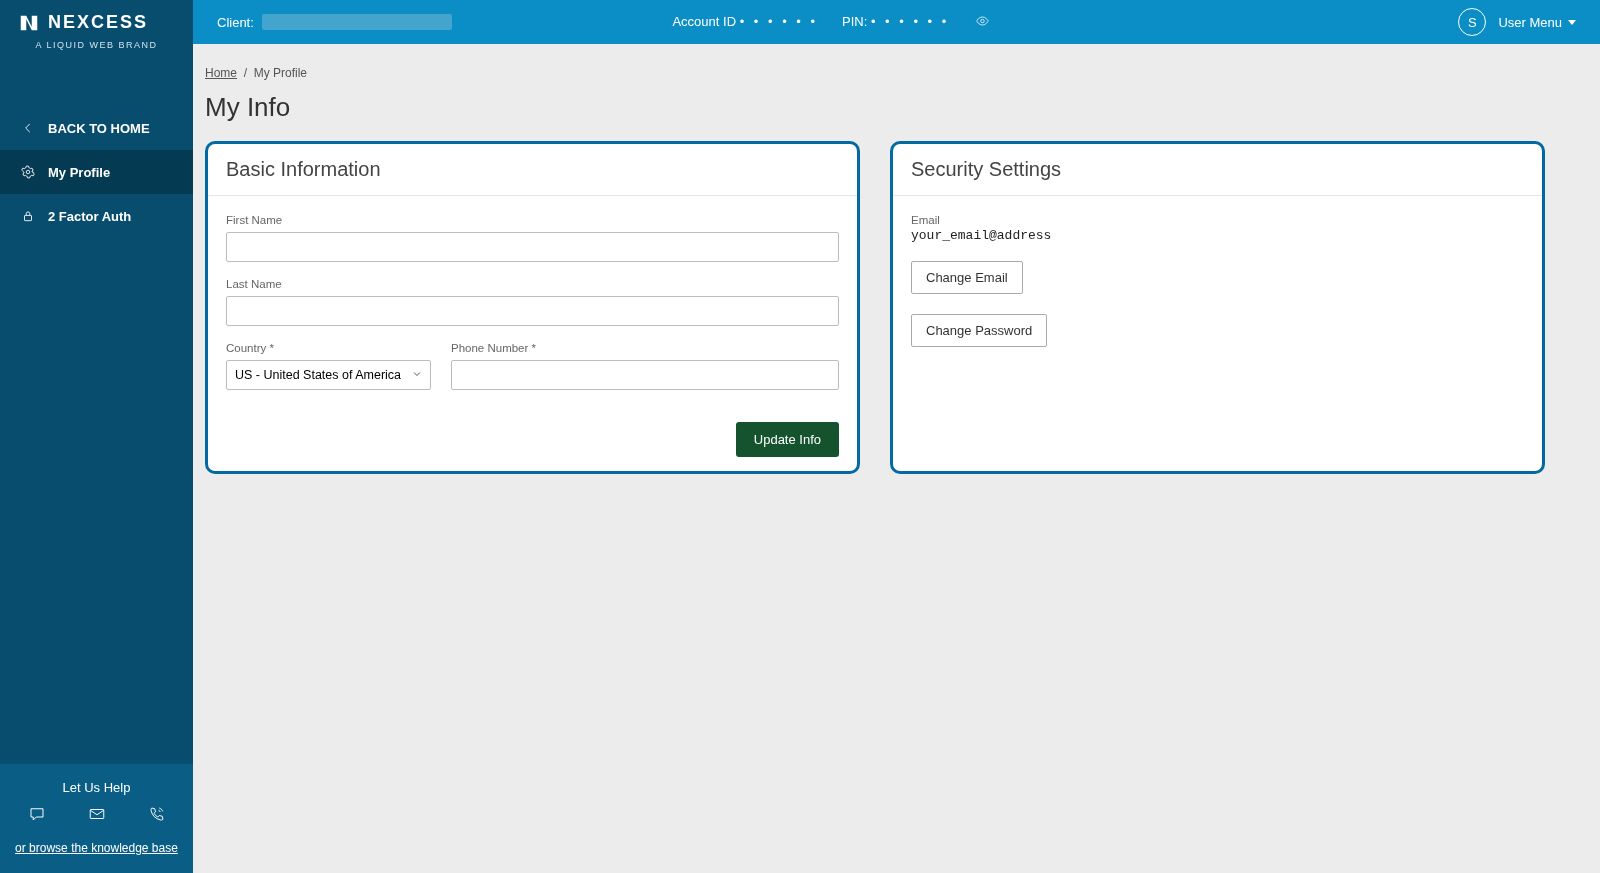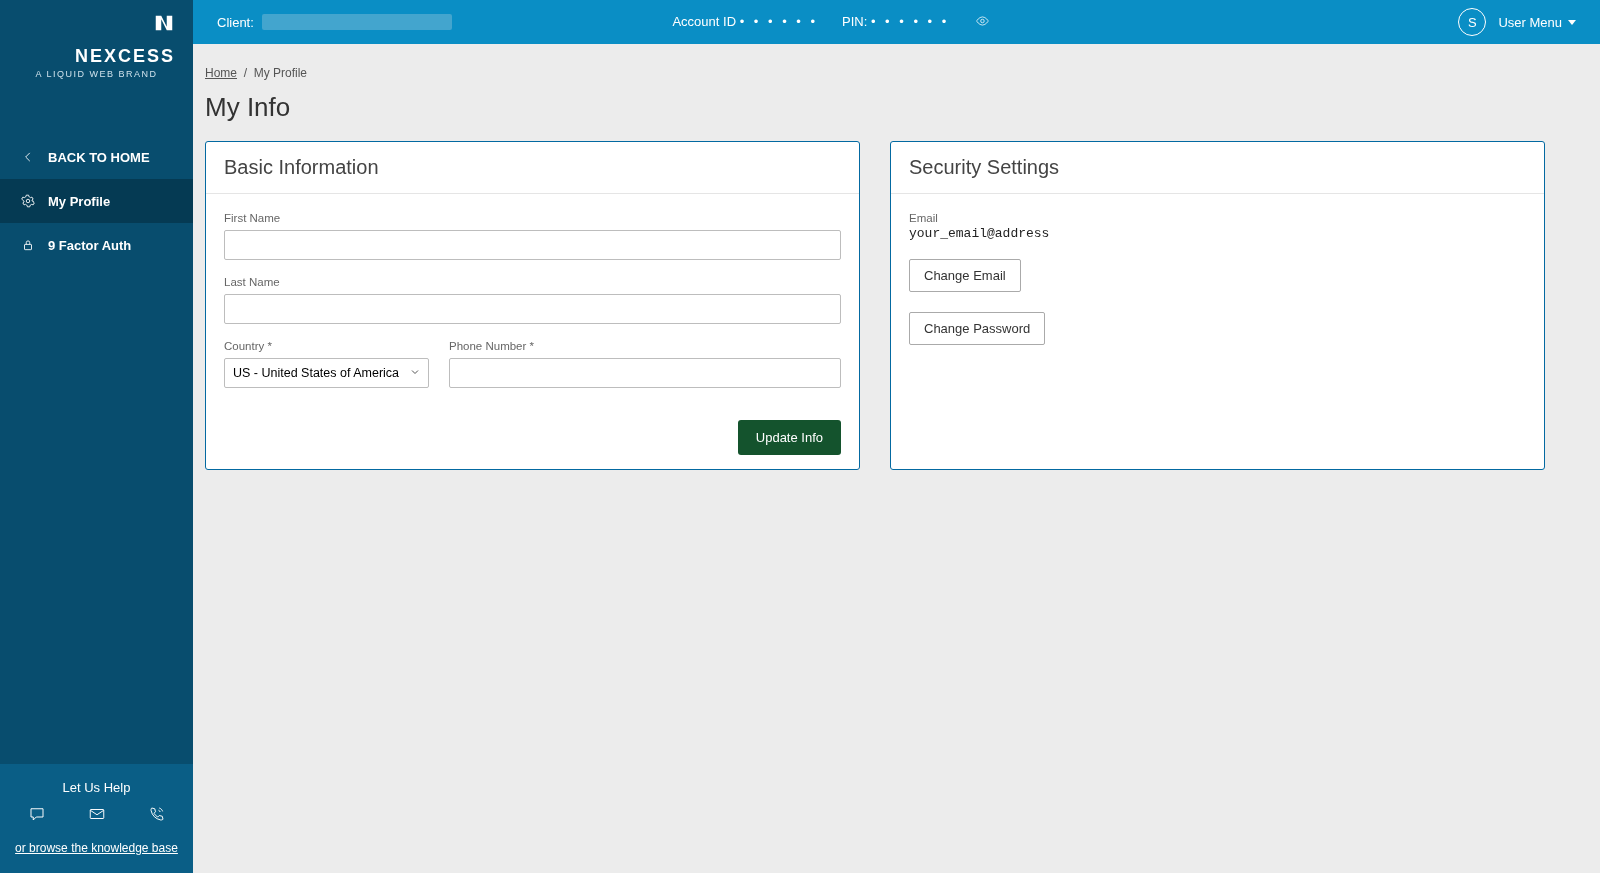--- a/index.html
+++ b/index.html
@@ -2,21 +2,21 @@
 <html><head>
 <meta charset="utf-8">
 <style>
   * { box-sizing: border-box; margin: 0; padding: 0; }
   html, body { height: 100%; font-family: Arial, Helvetica, sans-serif; }
   body { display: flex; background: #ececec; width: 1600px; height: 873px; overflow: hidden; }
 
   
   .sidebar { width: 193px; background: #084d6e; color: #fff; display: flex; flex-direction: column; }
   .brand { padding: 12px 18px 8px; }
-  .brand-row { display: flex; align-items: flex-end; gap: 8px; flex-direction: column; }
+  .brand-row { display: flex; align-items: flex-start; gap: 8px; }
   .brand-icon svg { width: 22px; height: 22px; fill: #fff; }
   .brand-name { font-weight: bold; letter-spacing: 2px; font-size: 18px; }
   .brand-sub { font-size: 9px; letter-spacing: 1.5px; color: #cfe2ec; margin-top: 2px; text-align: center; }
 
   .nav { margin-top: 48px; text-align: right; }
   .nav-item { display: flex; align-items: center; gap: 12px; padding: 14px 20px; font-size: 13px; font-weight: bold; cursor: pointer; color: #fff; }
   .nav-item.active { background: #053a53; }
   .nav-item .ico { width: 16px; height: 16px; display: inline-flex; align-items: center; justify-content: center; }
   .nav-item .ico svg { width: 14px; height: 14px; stroke: #fff; fill: none; stroke-width: 1.5; }
 
@@ -39,21 +39,21 @@
   .avatar-circle { width: 28px; height: 28px; border-radius: 50%; border: 1.5px solid #fff; display: flex; align-items: center; justify-content: center; font-size: 13px; }
   .user-menu { display: flex; align-items: center; gap: 6px; cursor: pointer; }
   .caret-down { width: 0; height: 0; border-left: 4px solid transparent; border-right: 4px solid transparent; border-top: 5px solid #fff; }
 
   .content { padding: 22px 12px; }
   .breadcrumb { font-size: 12px; color: #555; margin-bottom: 12px; }
   .breadcrumb a { color: #555; text-decoration: underline; cursor: pointer; }
   .page-title { font-size: 26px; color: #333; font-weight: 500; margin-bottom: 18px; }
 
   .cards { display: flex; gap: 30px; }
-  .card { background: #fff; border: 1px solid #0369a1; border-radius: 3px; }
+  .card { background: #fff; border: 3px solid #0369a1; border-radius: 10px; }
   .card.basic { width: 655px; }
   .card.security { width: 655px; }
   .card-header { padding: 14px 18px; font-size: 20px; color: #444; border-bottom: 1px solid #e5e5e5; }
   .card-body { padding: 18px; }
   .card-footer { padding: 14px 18px; display: flex; justify-content: flex-end; }
 
   .field-label { font-size: 11.5px; color: #666; margin-bottom: 6px; display: block; }
   .text-input { width: 100%; height: 30px; border: 1px solid #bdbdbd; border-radius: 2px; padding: 4px 8px; font-size: 13px; background: #fff; }
   .field { margin-bottom: 16px; }
   .row2 { display: flex; gap: 20px; }
@@ -104,21 +104,21 @@
       </span>
       <span>My Profile</span>
     </div>
     <div class="nav-item">
       <span class="ico">
         <svg viewBox="0 0 24 24">
             <rect x="6" y="11" width="12" height="9" rx="1"></rect>
             <path d="M9 11V8a3 3 0 0 1 6 0v3"></path>
           </svg>
       </span>
-      <span>9 Factor Auth</span>
+      <span>2 Factor Auth</span>
     </div>
   </nav>
 
   <div class="sidebar-footer">
     <div class="help-title">Let Us Help</div>
     <div class="help-icons">
       <span class="hicon">
         <svg viewBox="0 0 24 24">
             <path d="M4 5h16v11H11l-4 4v-4H4z"></path>
             <line x1="8" y1="9" x2="8" y2="9"></line>

